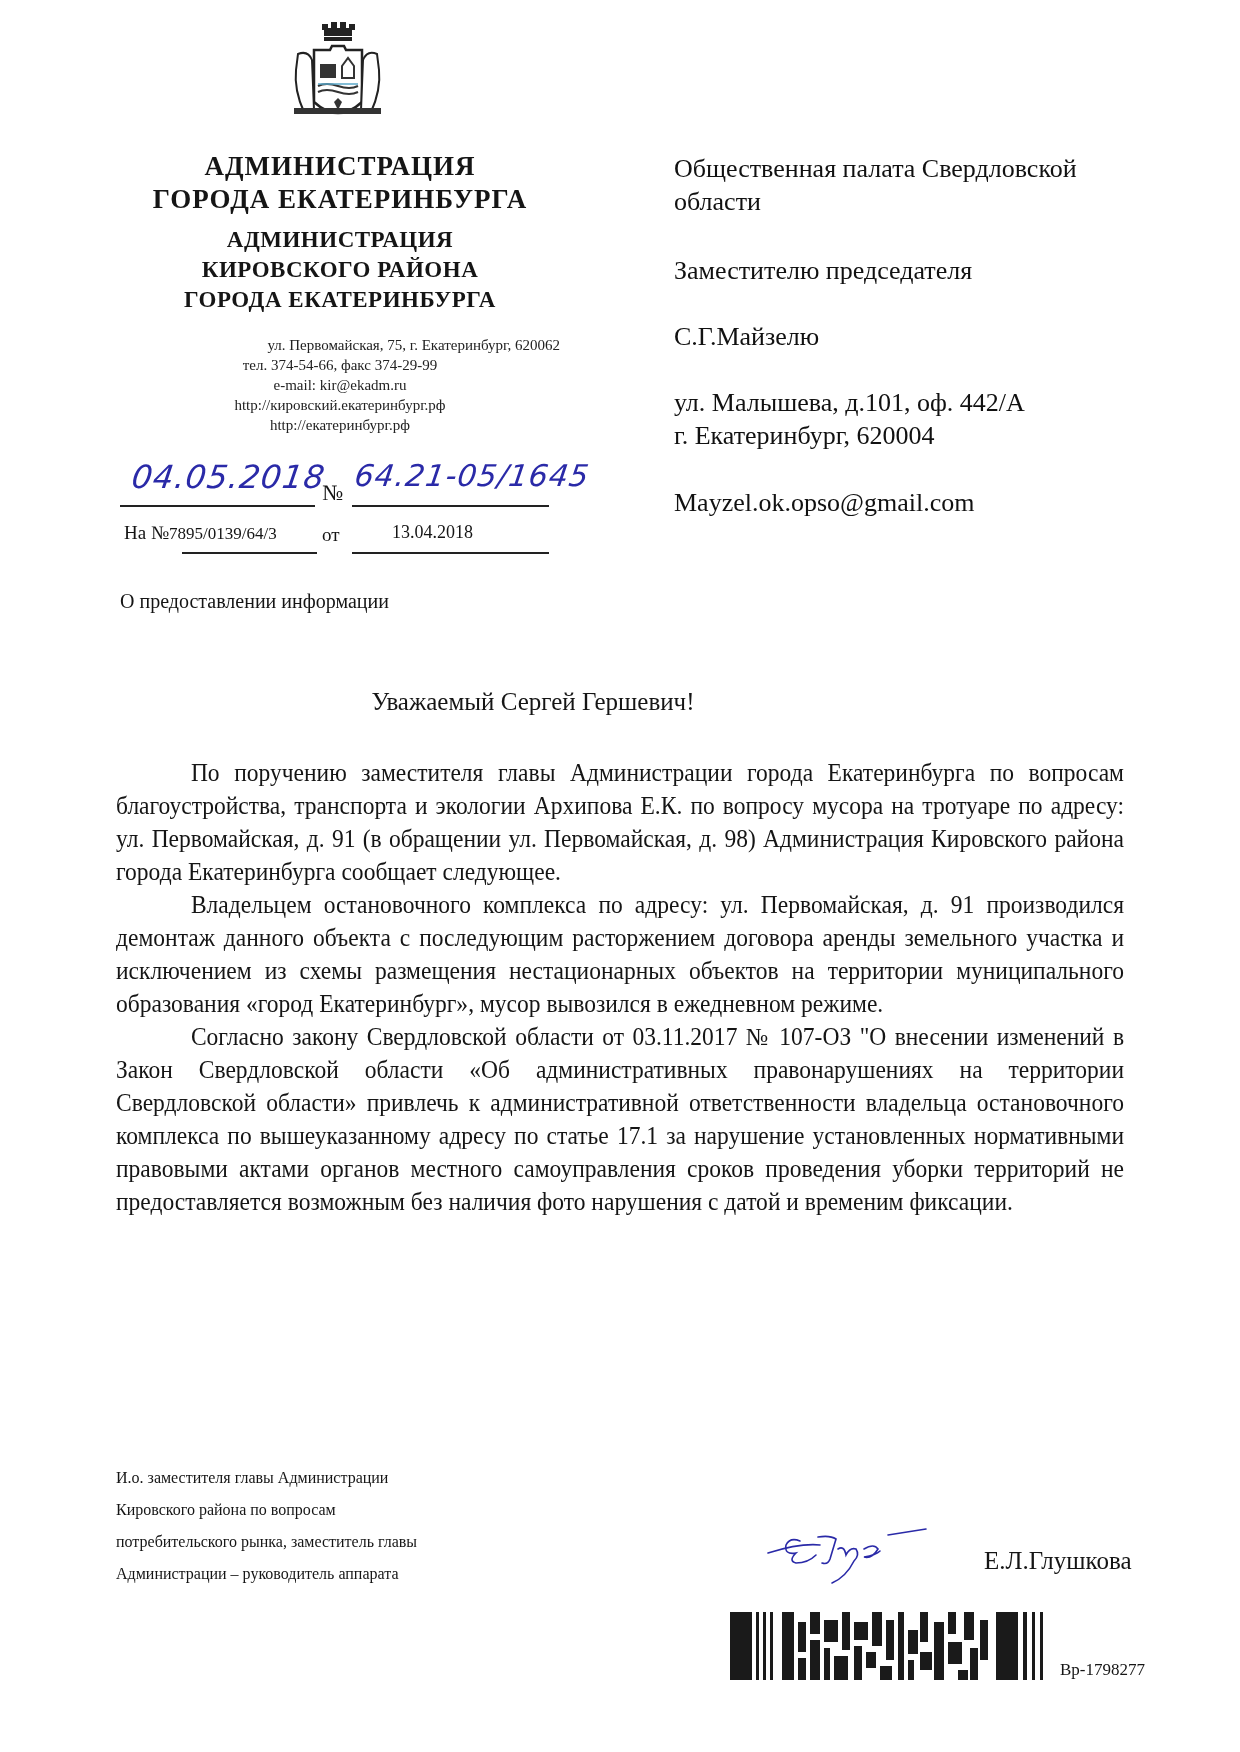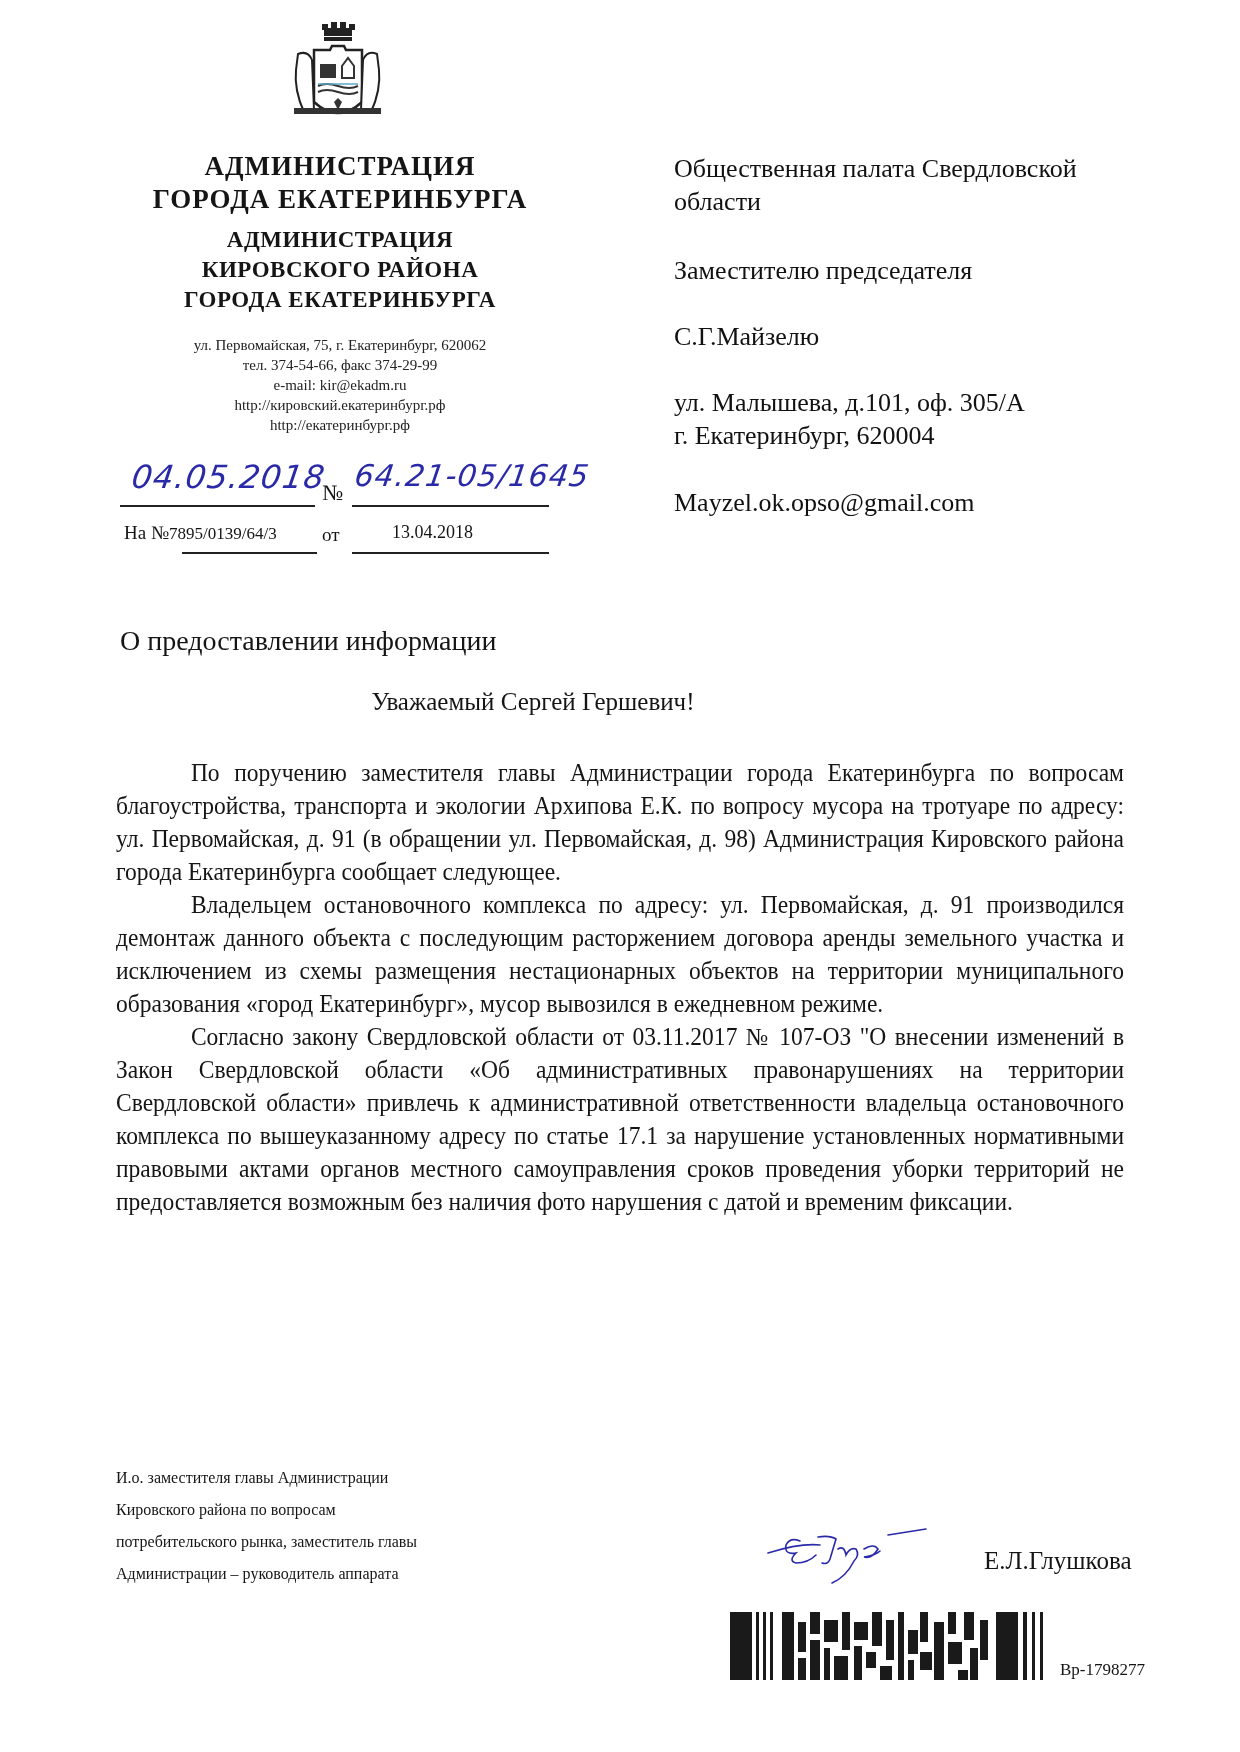--- a/index.html
+++ b/index.html
@@ -17,21 +17,21 @@
     .addr { position: absolute; left: 120px; width: 440px; text-align: center; font-size: 15px; line-height: 20px; color: #222; }
 
     .hand { color: #2a2aa8; font-family: "DejaVu Sans", sans-serif; font-style: italic; font-size: 32px; letter-spacing: 1px; transform: skewX(-8deg); }
     .line { position: absolute; height: 1.5px; background: #222; }
 
     .field { position: absolute; font-size: 19px; }
 
     
     .to { position: absolute; left: 662px; font-size: 26px; line-height: 34px; color: #111; margin-left: 12px; }
 
-    .subject { position: absolute; left: 120px; top: 590px; font-size: 28px; margin-top: 35px; }
+    .subject { position: absolute; left: 120px; top: 590px; font-size: 20px; }
     .greeting { position: absolute; left: 0; width: 1026px; text-align: center; top: 688px; font-size: 25px; padding-left: 40px; box-sizing: border-box; }
 
     .body-text { position: absolute; left: 116px; width: 1050px; font-size: 24.5px; line-height: 33px;
                  text-align: justify; font-family: "Liberation Serif", serif; transform: scaleX(0.96); transform-origin: left top; }
     .body-text p { margin: 0; text-indent: 78px; }
 
     .sig-title { position: absolute; left: 116px; top: 1462px; font-size: 16px; line-height: 32px; }
     .sig-name { position: absolute; left: 984px; top: 1547px; font-size: 25px; }
     #signature { left: 760px; top: 1515px; width: 210px; height: 70px; }
 
@@ -64,21 +64,21 @@
   <path d="M97 34 Q87 30 83 40 L81 90 L91 92 Q101 70 99 50 Z" fill="#fff" stroke="#222" stroke-width="2"></path>
   <rect x="14" y="88" width="87" height="6" fill="#333"></rect>
 </svg>
 
 <div class="hdr hdr1" style="top:150px;">АДМИНИСТРАЦИЯ</div>
 <div class="hdr hdr1" style="top:183px;">ГОРОДА  ЕКАТЕРИНБУРГА</div>
 <div class="hdr hdr2" style="top:226px;">АДМИНИСТРАЦИЯ</div>
 <div class="hdr hdr2" style="top:256px;">КИРОВСКОГО РАЙОНА</div>
 <div class="hdr hdr2" style="top:286px;">ГОРОДА  ЕКАТЕРИНБУРГА</div>
 
-<div class="addr" style="top:335px;">ул. Первомайская, 75, г. Екатеринбург, 620062</div>
+<div class="addr" style="top:335px;text-align:right;">ул. Первомайская, 75, г. Екатеринбург, 620062</div>
 <div class="addr" style="top:355px;">тел. 374-54-66, факс 374-29-99</div>
 <div class="addr" style="top:375px;">e-mail: kir@ekadm.ru</div>
 <div class="addr" style="top:395px;">http://кировский.екатеринбург.рф</div>
 <div class="addr" style="top:415px;">http://екатеринбург.рф</div>
 
 <div class="abs hand" style="left:132px; top:458px;">04.05.2018</div>
 <div class="line" style="left:120px; top:505px; width:195px;"></div>
 <div class="field" style="left:322px; top:480px; font-size:22px;">№</div>
 <div class="abs hand" style="left:355px; top:458px; font-size:30px;">64.21-05/1645</div>
 <div class="line" style="left:352px; top:505px; width:197px;"></div>
@@ -88,21 +88,21 @@
 </div>
 <div class="line" style="left:182px; top:552px; width:135px;"></div>
 <div class="field" style="left:322px; top:524px;">от</div>
 <div class="field" style="left:392px; top:522px; font-size:18px;">13.04.2018</div>
 <div class="line" style="left:352px; top:552px; width:197px;"></div>
 
 <div class="to" style="top:152px;">Общественная палата Свердловской</div>
 <div class="to" style="top:185px;font-family:Liberation Serif, serif;">области</div>
 <div class="to" style="top:254px;">Заместителю председателя</div>
 <div class="to" style="top:320px;">С.Г.Майзелю</div>
-<div class="to" style="top:386px;">ул. Малышева, д.101, оф. 305/А</div>
+<div class="to" style="top:386px;">ул. Малышева, д.101, оф. 442/А</div>
 <div class="to" style="top:419px;">г. Екатеринбург, 620004</div>
 <div class="to" style="top:486px;">Mayzel.ok.opso@gmail.com</div>
 
 <div class="subject">О предоставлении информации</div>
 <div class="greeting">Уважаемый Сергей Гершевич!</div>
 
 <div class="body-text" style="top:756px;">
   <p>По поручению заместителя главы Администрации города Екатеринбурга по вопросам благоустройства, транспорта и экологии Архипова Е.К. по вопросу мусора на тротуаре по адресу: ул. Первомайская, д. 91 (в обращении ул. Первомайская, д. 98) Администрация Кировского района города Екатеринбурга сообщает следующее.</p>
   <p>Владельцем остановочного комплекса по адресу: ул. Первомайская, д. 91 производился демонтаж данного объекта с последующим расторжением договора аренды земельного участка и исключением из схемы размещения нестационарных объектов на территории муниципального образования «город Екатеринбург», мусор вывозился в ежедневном режиме.</p>
   <p>Согласно закону Свердловской области от 03.11.2017 № 107-ОЗ "О внесении изменений в Закон Свердловской области «Об административных правонарушениях на территории Свердловской области» привлечь к административной ответственности владельца остановочного комплекса по вышеуказанному адресу по статье 17.1 за  нарушение установленных нормативными правовыми актами органов местного самоуправления сроков проведения уборки территорий не предоставляется возможным без наличия фото нарушения с датой и временим фиксации.</p>

